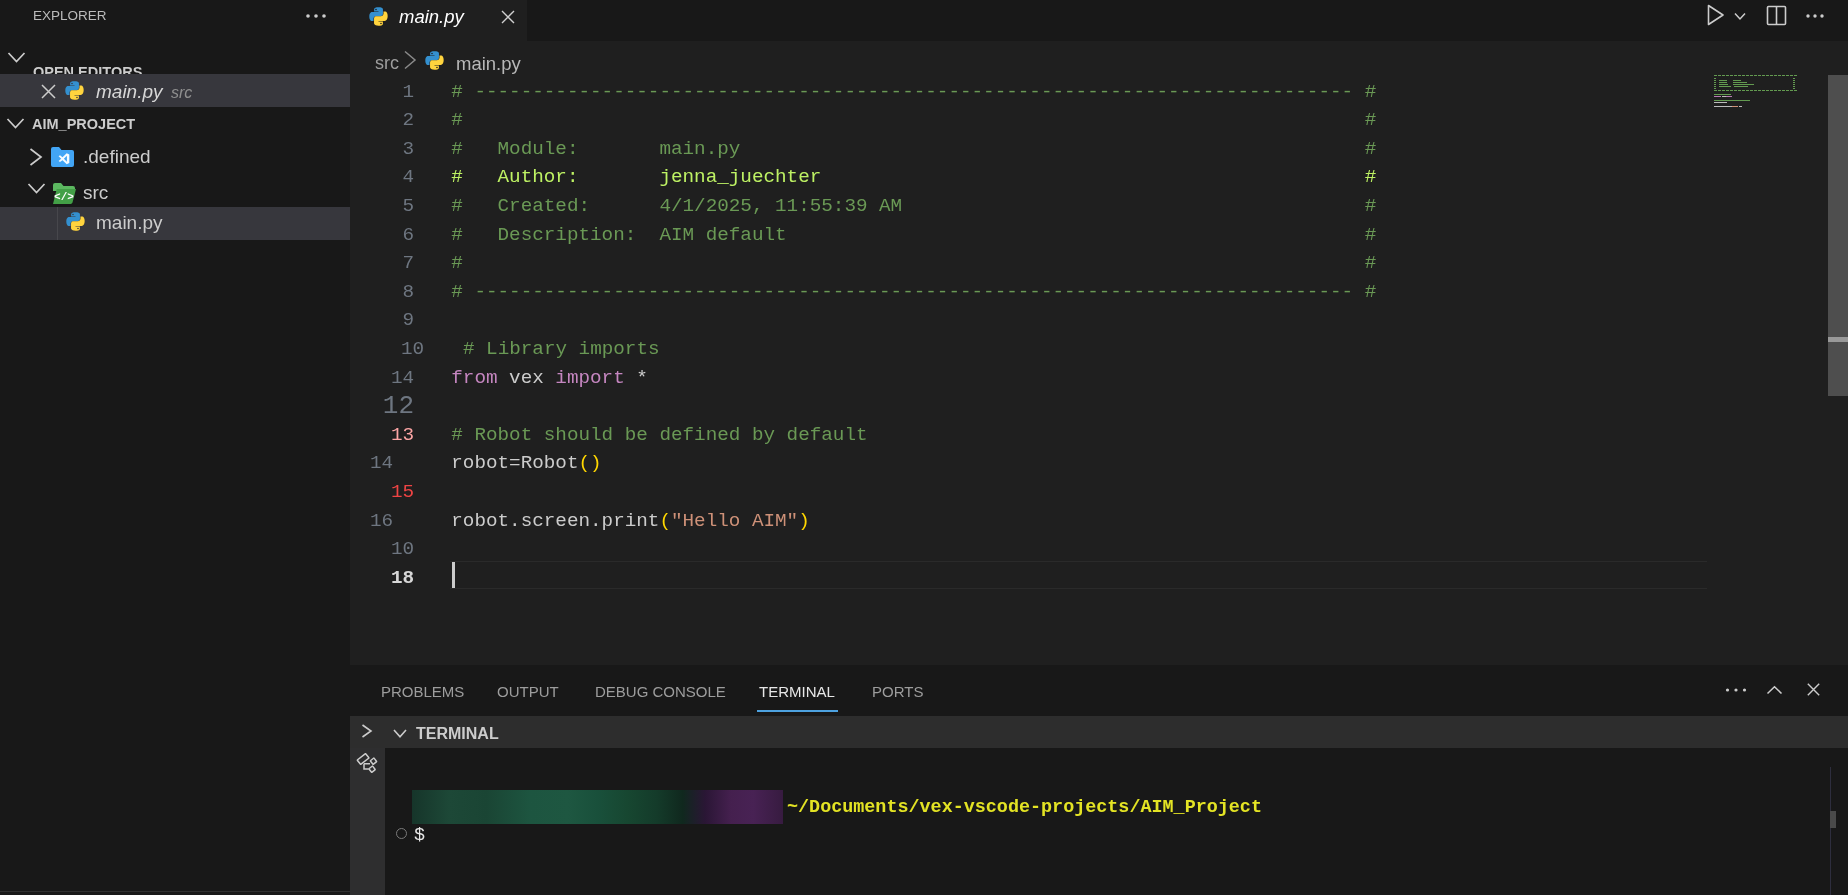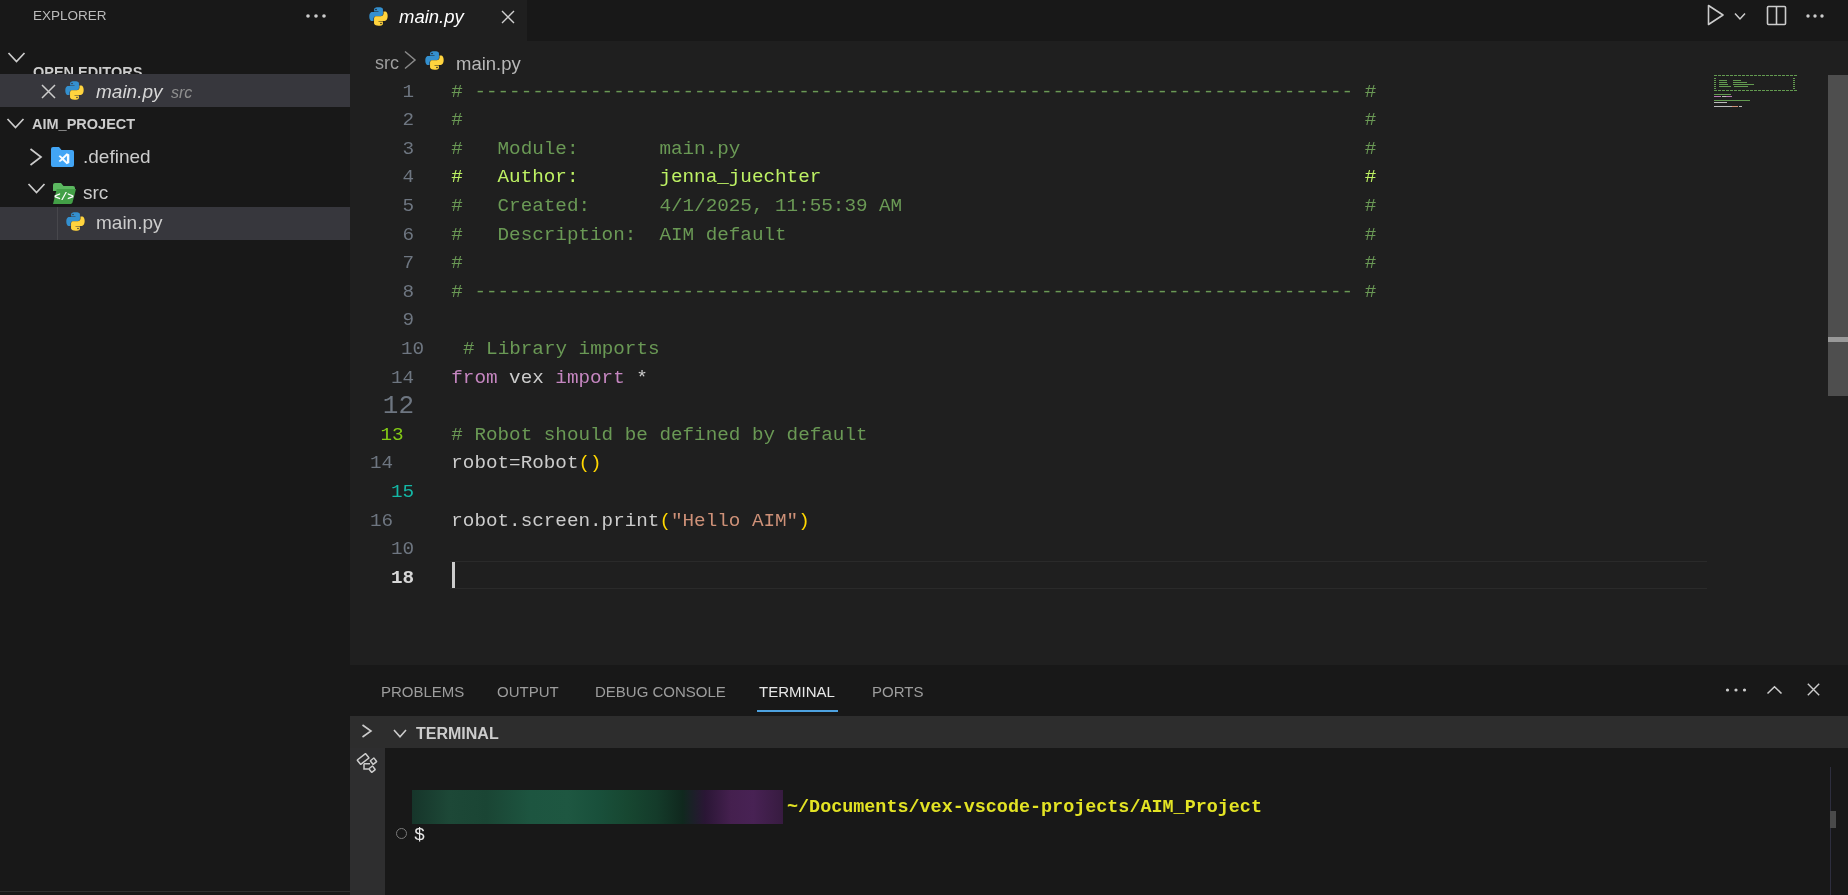--- a/index.html
+++ b/index.html
@@ -159,25 +159,25 @@
     <div class="abs mono pre" style="left:370px;top:277.70px;width:44px;height:28.6px;line-height:28.6px;font-size:19.27px;color:#6e7681;font-weight:normal;text-align:right;">8</div>
     <div class="abs mono pre" style="left:451.3px;top:277.70px;height:28.6px;line-height:28.6px;font-size:19.27px;color:#cccccc;"><span style="color:#6A9955"># ---------------------------------------------------------------------------- #</span></div>
     <div class="abs mono pre" style="left:370px;top:306.30px;width:44px;height:28.6px;line-height:28.6px;font-size:19.27px;color:#6e7681;font-weight:normal;text-align:right;">9</div>
     <div class="abs mono pre" style="left:451.3px;top:306.30px;height:28.6px;line-height:28.6px;font-size:19.27px;color:#cccccc;"></div>
     <div class="abs mono pre" style="left:380px;top:334.90px;width:44px;height:28.6px;line-height:28.6px;font-size:19.27px;color:#6e7681;font-weight:normal;text-align:right;">10</div>
     <div class="abs mono pre" style="left:463px;top:334.90px;height:28.6px;line-height:28.6px;font-size:19.27px;color:#cccccc;"><span style="color:#6A9955"># Library imports</span></div>
     <div class="abs mono pre" style="left:370px;top:363.50px;width:44px;height:28.6px;line-height:28.6px;font-size:19.27px;color:#6e7681;font-weight:normal;text-align:right;">14</div>
     <div class="abs mono pre" style="left:451.3px;top:363.50px;height:28.6px;line-height:28.6px;font-size:19.27px;color:#cccccc;"><span style="color:#C586C0">from</span> <span style="color:#cccccc">vex</span> <span style="color:#C586C0">import</span> <span style="color:#cccccc">*</span></div>
     <div class="abs mono pre" style="left:370px;top:392.10px;width:44px;height:28.6px;line-height:28.6px;font-size:26px;color:#6e7681;font-weight:normal;text-align:right;">12</div>
     <div class="abs mono pre" style="left:451.3px;top:392.10px;height:28.6px;line-height:28.6px;font-size:19.27px;color:#cccccc;"></div>
-    <div class="abs mono pre" style="left:370px;top:420.70px;width:44px;height:28.6px;line-height:28.6px;font-size:19.27px;color:#84cc16;font-weight:normal;text-align:center;">13</div>
+    <div class="abs mono pre" style="left:370px;top:420.70px;width:44px;height:28.6px;line-height:28.6px;font-size:19.27px;color:#fca5a5;font-weight:normal;text-align:right;">13</div>
     <div class="abs mono pre" style="left:451.3px;top:420.70px;height:28.6px;line-height:28.6px;font-size:19.27px;color:#cccccc;"><span style="color:#6A9955"># Robot should be defined by default</span></div>
     <div class="abs mono pre" style="left:370px;top:449.30px;width:44px;height:28.6px;line-height:28.6px;font-size:19.27px;color:#6e7681;font-weight:normal;text-align:left;">14</div>
     <div class="abs mono pre" style="left:451.3px;top:449.30px;height:28.6px;line-height:28.6px;font-size:19.27px;color:#cccccc;"><span style="color:#cccccc">robot=Robot</span><span style="color:#FFD700">()</span></div>
-    <div class="abs mono pre" style="left:370px;top:477.90px;width:44px;height:28.6px;line-height:28.6px;font-size:19.27px;color:#14b8a6;font-weight:normal;text-align:right;">15</div>
+    <div class="abs mono pre" style="left:370px;top:477.90px;width:44px;height:28.6px;line-height:28.6px;font-size:19.27px;color:#ef4444;font-weight:normal;text-align:right;">15</div>
     <div class="abs mono pre" style="left:451.3px;top:477.90px;height:28.6px;line-height:28.6px;font-size:19.27px;color:#cccccc;"></div>
     <div class="abs mono pre" style="left:370px;top:506.50px;width:44px;height:28.6px;line-height:28.6px;font-size:19.27px;color:#6e7681;font-weight:normal;text-align:left;">16</div>
     <div class="abs mono pre" style="left:451.3px;top:506.50px;height:28.6px;line-height:28.6px;font-size:19.27px;color:#cccccc;"><span style="color:#cccccc">robot.screen.print</span><span style="color:#FFD700">(</span><span style="color:#CE9178">"Hello AIM"</span><span style="color:#FFD700">)</span></div>
     <div class="abs mono pre" style="left:370px;top:535.10px;width:44px;height:28.6px;line-height:28.6px;font-size:19.27px;color:#6e7681;font-weight:normal;text-align:right;">10</div>
     <div class="abs mono pre" style="left:451.3px;top:535.10px;height:28.6px;line-height:28.6px;font-size:19.27px;color:#cccccc;"></div>
     <div class="abs mono pre" style="left:370px;top:563.70px;width:44px;height:28.6px;line-height:28.6px;font-size:19.27px;color:#d7d7d7;font-weight:bold;text-align:right;">18</div>
     <div class="abs mono pre" style="left:451.3px;top:563.70px;height:28.6px;line-height:28.6px;font-size:19.27px;color:#cccccc;"></div>
   </div>
 
 <div class="abs" style="left:450px;top:561px;width:1257px;height:26px;border-top:1px solid #2a2a2a;border-bottom:1px solid #2a2a2a;"></div>

